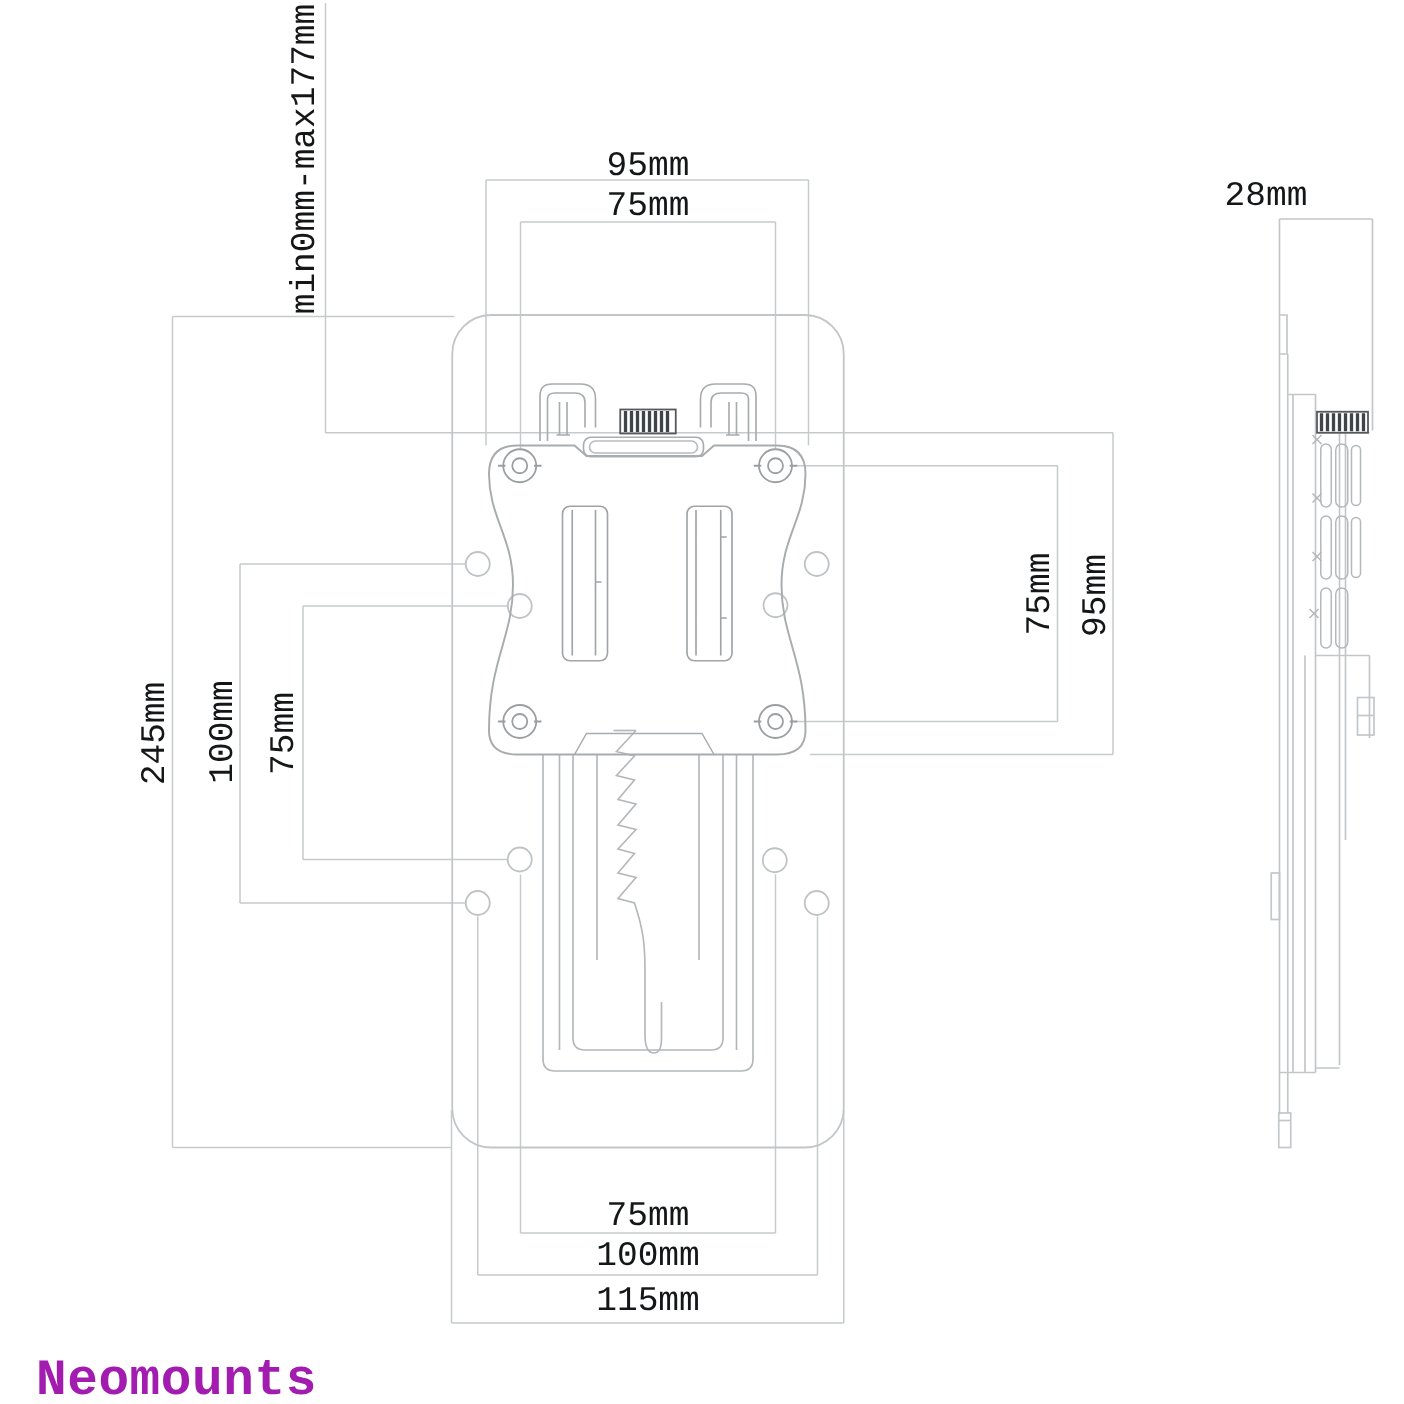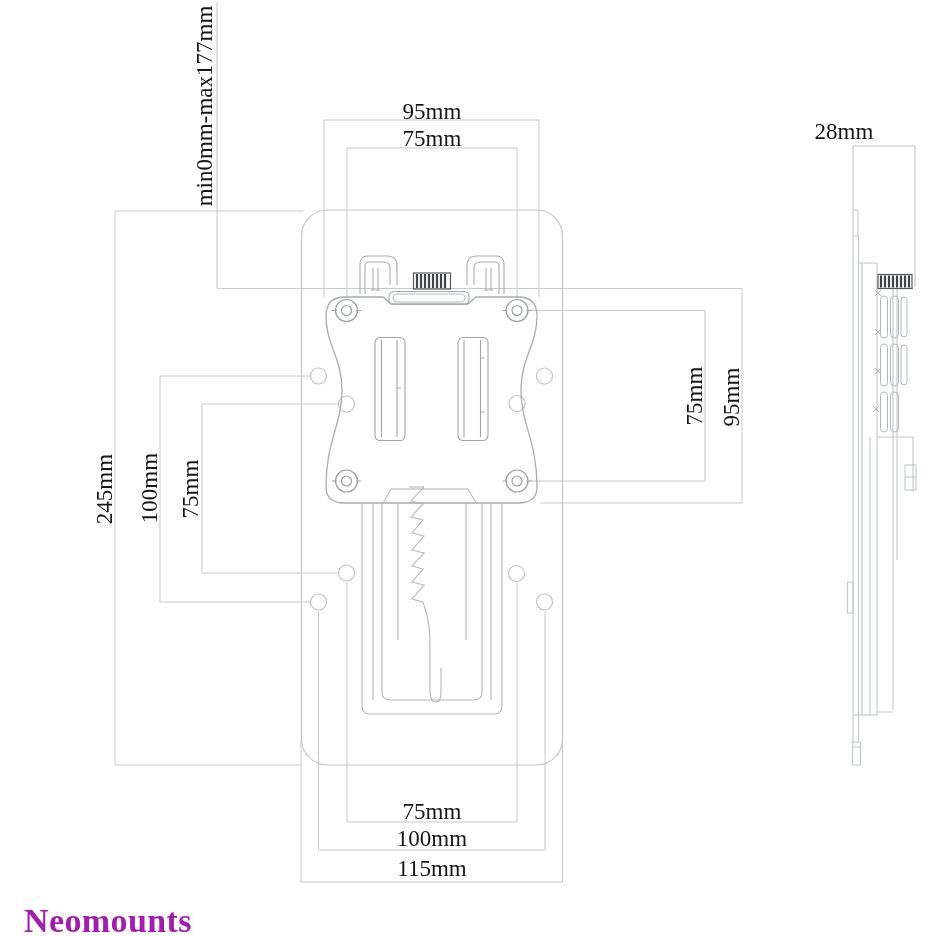--- a/index.html
+++ b/index.html
@@ -1,21 +1,21 @@
 <!DOCTYPE html>
 <html><head>
 <meta charset="utf-8">
 <style>
   html,body{margin:0;padding:0;background:#ffffff;}
   #canvas{
     position:relative;
     width:936px;height:936px;
     background:#ffffff;
     overflow:hidden;
-    font-family:Liberation Serif, serif;
+    font-family:Liberation Mono, monospace;
   }
   #drawing-svg{position:absolute;left:0;top:0;}
   .dim-label{
     position:absolute;
     font-size:23px;
     line-height:1;
     color:#141617;
     white-space:nowrap;
     transform:translate(-50%,-50%);
   }

